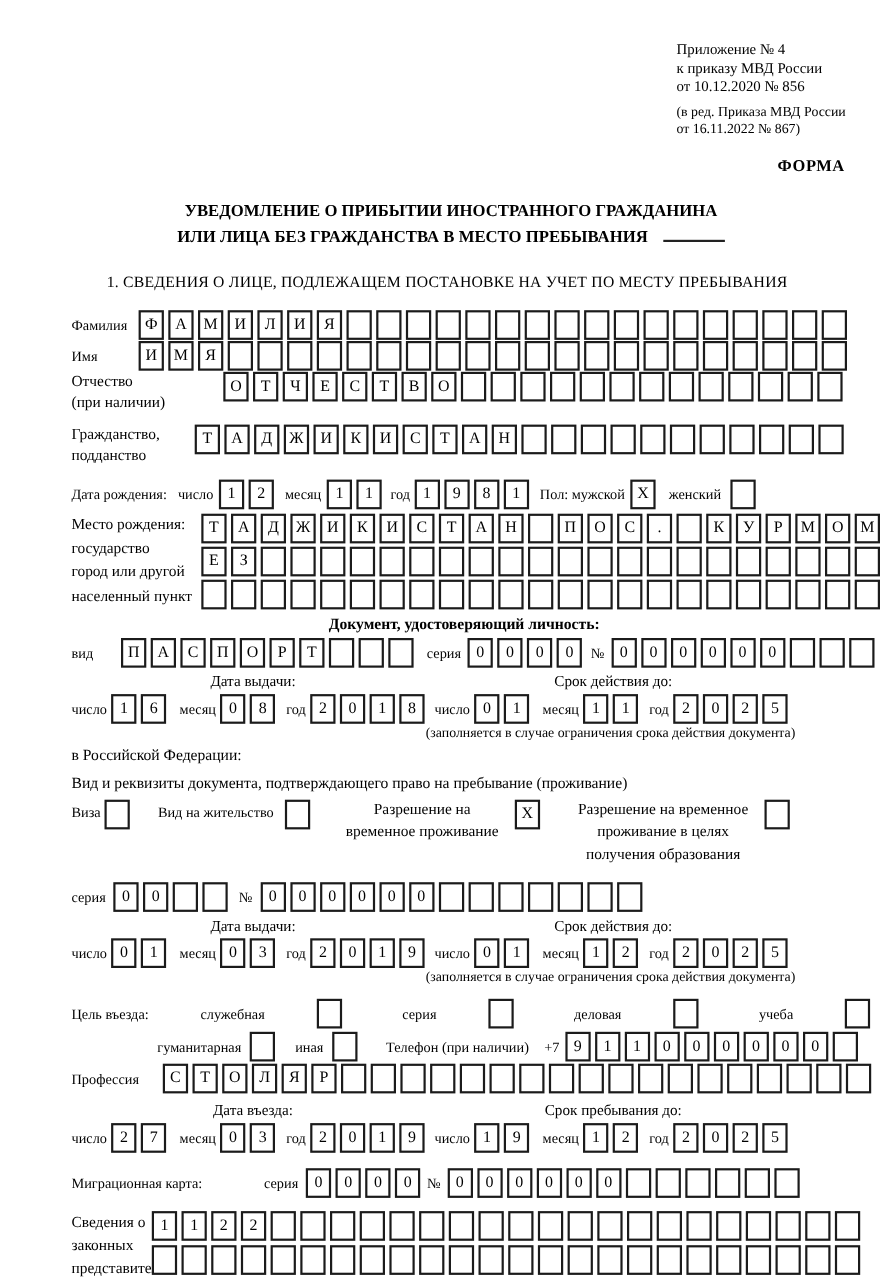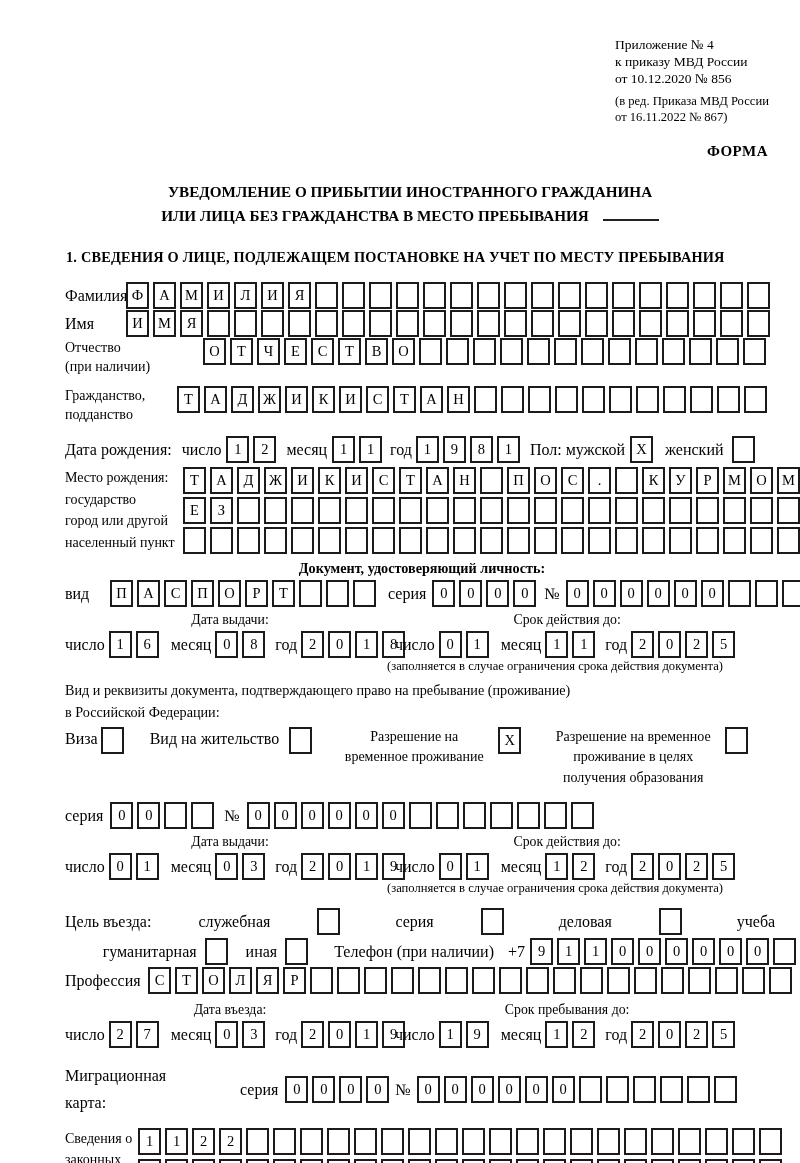--- a/index.html
+++ b/index.html
@@ -4,23 +4,23 @@
 <style>
   html,body{margin:0;padding:0;background:#e8e8e8;}
   .page{position:relative;width:800px;height:1163px;background:#ffffff;color:#000;
         font-family:"Liberation Serif","DejaVu Serif",serif;font-size:14px;
         box-sizing:border-box;padding-top:36px;overflow:hidden;margin:0 auto;}
   .appendix{margin-left:615px;font-size:13.5px;line-height:17px;}
   .edition{margin-left:615px;font-size:12.6px;line-height:16px;margin-top:6px;}
   .forma{text-align:right;padding-right:32px;margin-top:18px;font-weight:bold;font-size:15px;letter-spacing:.5px;}
   .title{margin-top:20px;margin-left:55px;width:710px;text-align:center;font-weight:bold;font-size:15.2px;line-height:1.55;}
   .blankline{display:inline-block;width:56px;border-bottom:2px solid #222;height:12px;margin-left:14px;}
-  .sect{margin-top:22px;margin-left:66px;font-weight:bold;font-size:14.3px;letter-spacing:.2px;}
+  .sect{margin-top:22px;margin-left:97px;font-weight:normal;font-size:14.3px;letter-spacing:.2px;}
   .frow{display:flex;align-items:flex-start;margin-left:65px;}
-  .lbl{font-size:16px;line-height:27px;flex:none;}
+  .lbl{font-size:13px;line-height:27px;flex:none;}
   .lblcol{flex:none;font-size:14px;}
   .boxes{display:inline-flex;flex:none;}
   .cl{box-sizing:content-box;width:19px;height:23px;border:2px solid #1b1b1b;margin-right:4px;
       display:inline-flex;align-items:center;justify-content:center;font-size:14.5px;flex:none;background:#fff;}
   .boxrow{display:flex;margin-bottom:3px;}
   .dates{display:flex;margin-left:65px;margin-top:5px;}
   .dg{display:flex;flex-direction:column;flex:none;}
   .dg .t{font-size:13.8px;text-align:center;margin-bottom:3px;}
   .dgrow{display:flex;align-items:center;}
   .dgrow .lbl{margin-right:4px;}
@@ -371,22 +371,22 @@
             <span class="cl">2</span>
             <span class="cl">0</span>
             <span class="cl">2</span>
             <span class="cl">5</span>
           </span>
       </div>
     </div>
   </div>
   <div class="note">(заполняется в случае ограничения срока действия документа)</div>
 
+  <div class="intro" style="margin-top:5px">в Российской Федерации:</div>
   <div class="intro" style="margin-top:8px">Вид и реквизиты документа, подтверждающего право на пребывание (проживание)</div>
-  <div class="intro" style="margin-top:5px">в Российской Федерации:</div>
 
   <div class="cbrow">
     <span class="lbl" style="line-height:24px">Виза</span>
     <span class="boxes" style="margin-left:3px;margin-right:22px">
         <span class="cl"></span>
       </span>
     <span class="lbl" style="line-height:24px">Вид на жительство</span>
     <span class="boxes" style="margin-left:10px;margin-right:22px">
         <span class="cl"></span>
       </span>

